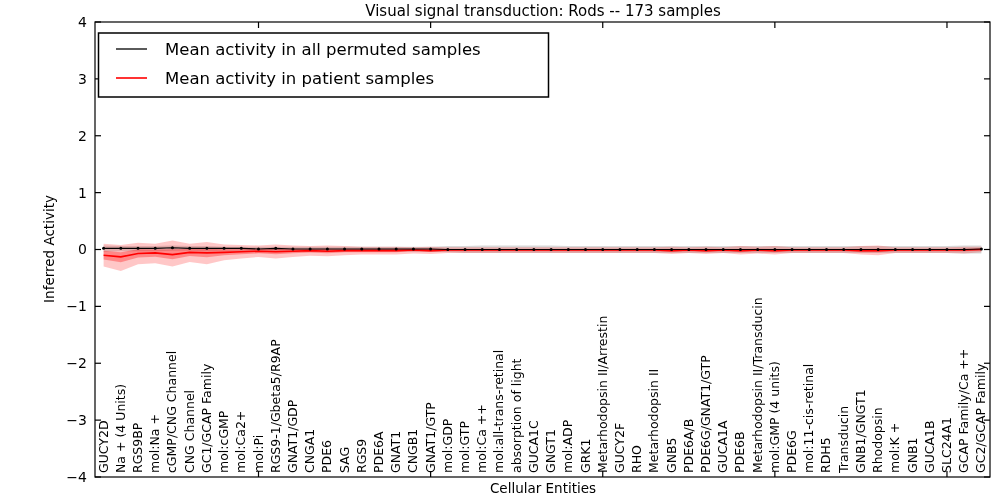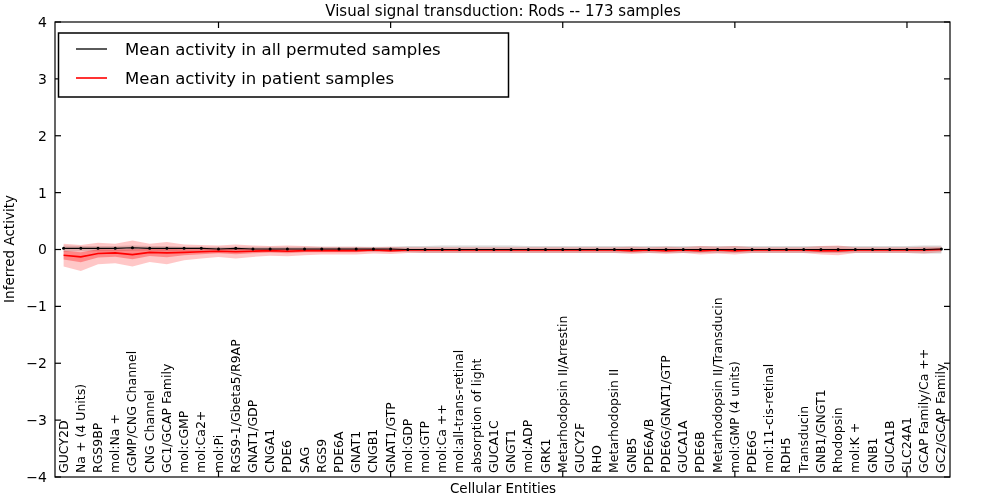--- a/index.html
+++ b/index.html
@@ -1,20 +1,21 @@
 <!DOCTYPE html>
 <html><head>
 <meta charset="utf-8">
 <style>
   html,body{margin:0;padding:0;background:#ffffff;}
   .figure{
     position:relative;
     width:824px;height:500px;
     background:#ffffff;
     font-family:"DejaVu Sans","Liberation Sans",sans-serif;
+    margin-left:40px;
   }
   svg text{fill:#000000;}
   .title-text{font-size:15px;}
   .axis-label{font-size:13.5px;}
   .ytick-label{font-size:14px;}
   .xtick-label{font-size:12.5px;}
   .legend-label{font-size:16.5px;}
 </style>
 </head>
 <body>

